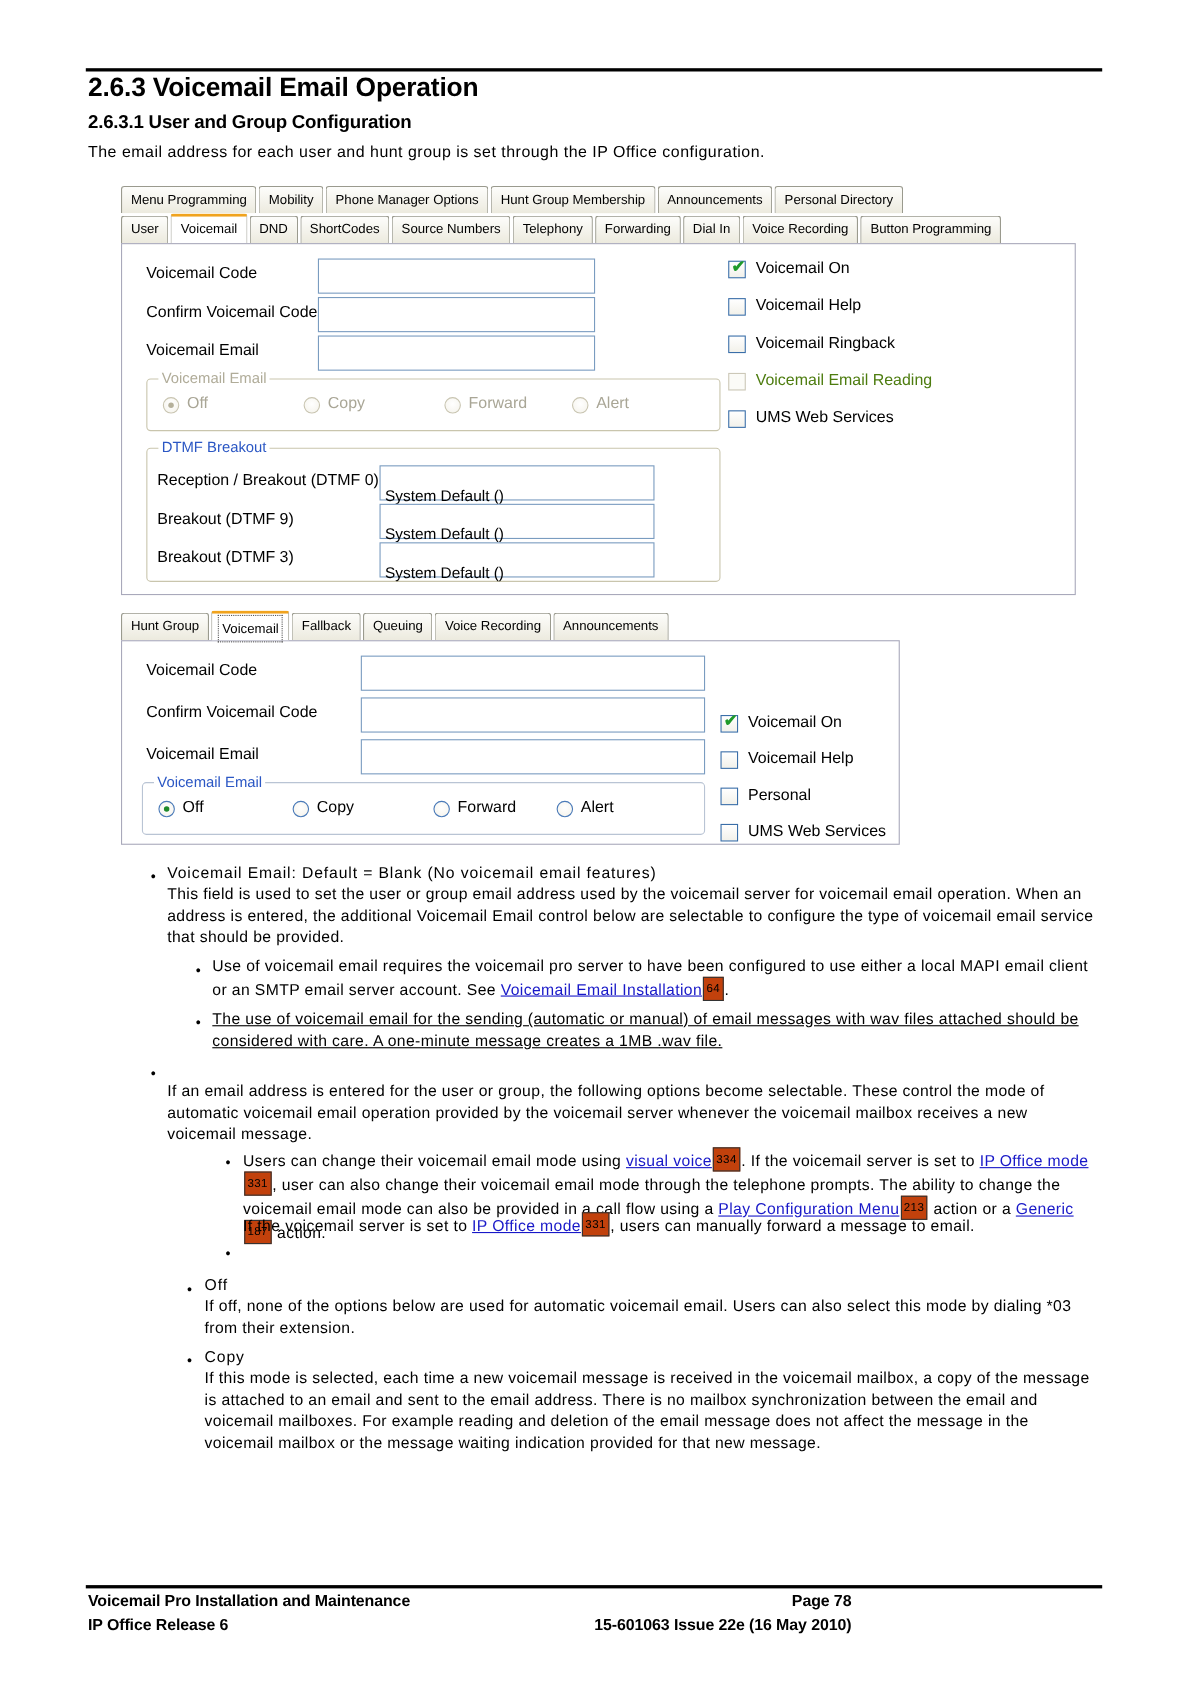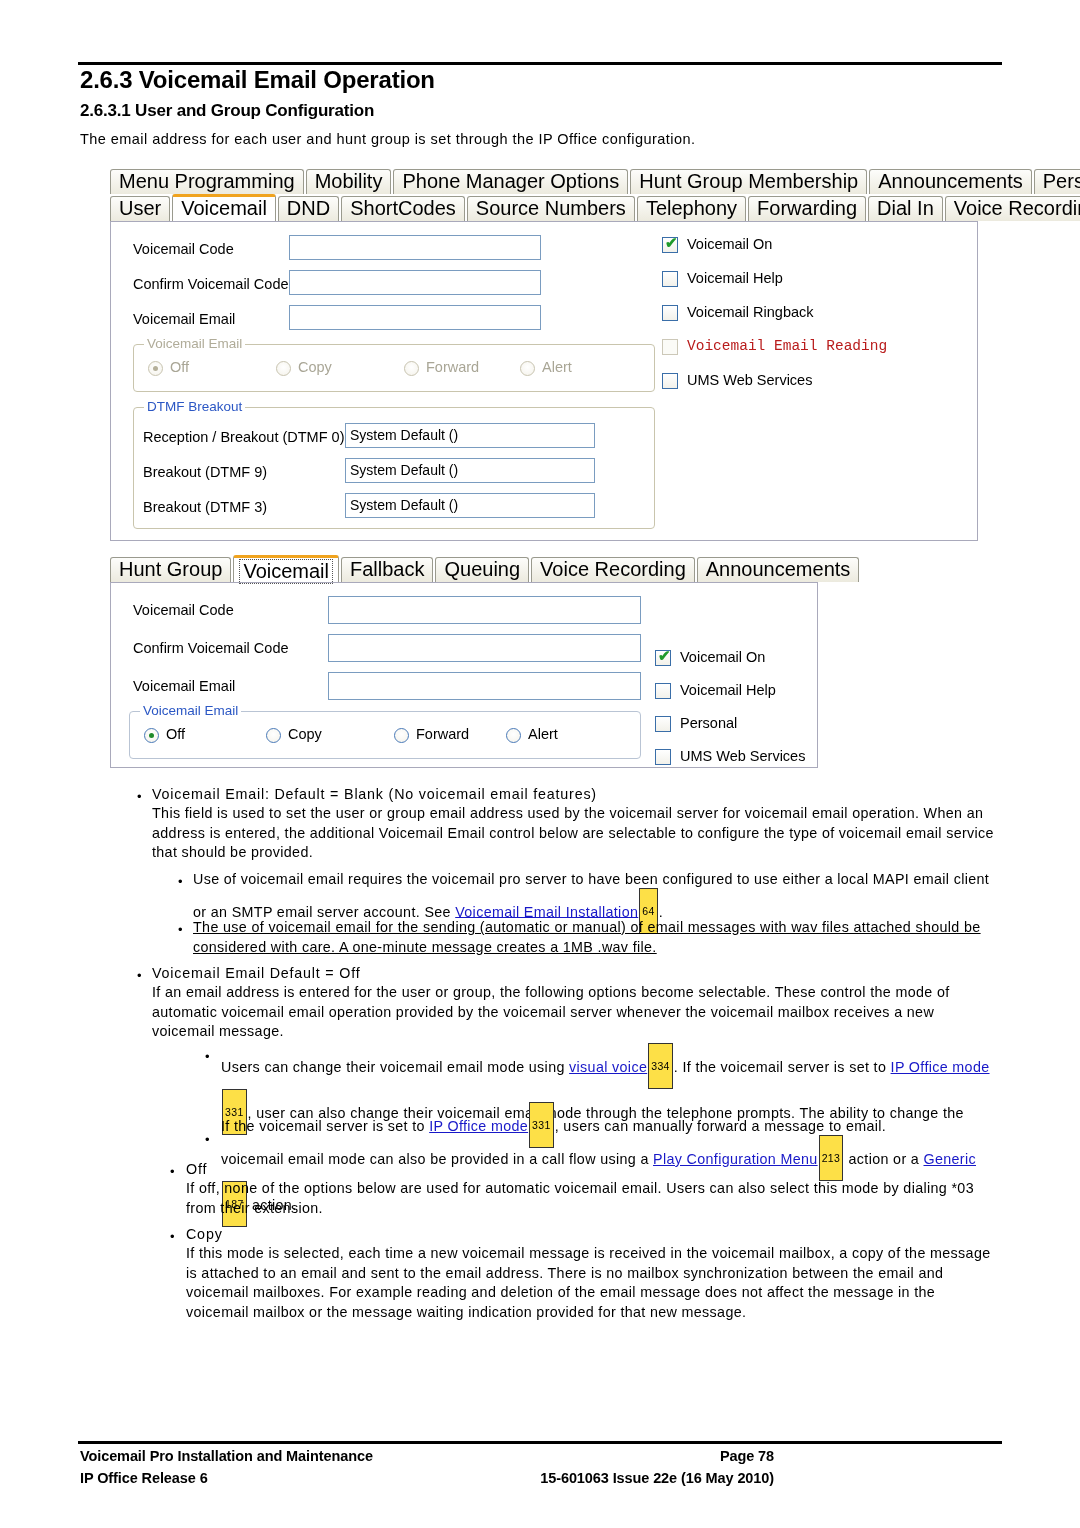--- a/index.html
+++ b/index.html
@@ -61,21 +61,21 @@
     position: absolute;
     display: flex;
     align-items: flex-end;
     height: 26px;
   }
   .tab {
     box-sizing: border-box;
     height: 25px;
     line-height: 23px;
     padding: 0 8px;
-    font-size: 20px;
+    font-size: 12px;
     background: linear-gradient(#fdfdfb, #eceade);
     border: 1px solid #9a9a8e;
     border-bottom: none;
     border-radius: 3px 3px 0 0;
     margin-right: 2px;
     white-space: nowrap;
     color: #000;
     margin-top: 17px;
   }
   .tab.sel {
@@ -110,21 +110,21 @@
     color: #000;
   }
 
   .tbox {
     position: absolute;
     box-sizing: border-box;
     background: #ffffff;
     border: 1px solid #7a9cc0;
     font-size: 14px;
     line-height: 22px;
-    padding: 0 4px;
+    padding: 15px 4px;
     color: #000;
   }
 
   .group {
     position: absolute;
     box-sizing: border-box;
     border: 1px solid #c9c5ad;
     border-radius: 4px;
   }
   .group.en { border-color: #b9c4d4; }
@@ -185,21 +185,21 @@
     display: none;
     line-height: 16px;
   }
   .cbox.on .tick { display: block; }
   .clabel {
     position: absolute;
     font-size: 14.5px;
     white-space: nowrap;
     color: #000;
   }
-  .clabel.dis { color: #b91c1c; font-family: Liberation Mono, monospace; }
+  .clabel.dis { color: #4d7c0f; }
 
   
   .btext {
     position: absolute;
     font-size: 14.3px;
     line-height: 19.5px;
     letter-spacing: 0.35px;
     color: #000;
   }
   .bullet {
@@ -210,26 +210,26 @@
   }
   a.lnk {
     color: #1818c8;
     text-decoration: underline;
   }
   .pref {
     display: inline-block;
     border: 1px solid #333;
     font-size: 10.5px;
     line-height: 12px;
-    padding: 16px 2px;
+    padding: 4px 2px;
     margin: 0 1px;
     position: relative;
     top: -2px;
     vertical-align: middle;
-    background: #fde047;
+    background: #c2410c;
   }
 
   
   .foot-rule {
     position: absolute;
     left: 78px; top: 1441px;
     width: 924px; height: 3px;
     background: #000;
   }
   .foot {
@@ -388,21 +388,20 @@
 
   <div class="bullet" style="left:178px; top:872px;">•</div>
   <div class="btext" style="left:193px; top:870px; width:800px;">
     <span>Use of voicemail email requires the voicemail pro server to have been configured to use either a local MAPI email client or an SMTP email server account. See </span><a class="lnk" href="#">Voicemail Email Installation</a><span class="pref">64</span><span>.</span>
   </div>
 
   <div class="bullet" style="left:178px; top:920px;">•</div>
   <div class="btext" style="left:193px; top:918px; width:800px;text-decoration:underline;">The use of voicemail email for the sending (automatic or manual) of email messages with wav files attached should be considered with care. A one-minute message creates a 1MB .wav file.</div>
 
   <div class="bullet" style="left:137px; top:966px;">•</div>
-  <div class="btext" style="left:152px; top:964px; width:848px; letter-spacing:0.8px;">Voicemail Email Default = Off</div>
   <div class="btext" style="left:152px; top:983px; width:848px;">If an email address is entered for the user or group, the following options become selectable. These control the mode of automatic voicemail email operation provided by the voicemail server whenever the voicemail mailbox receives a new voicemail message.</div>
 
   <div class="bullet" style="left:205px; top:1047px;">•</div>
   <div class="btext" style="left:221px; top:1045px; width:772px;">
     <span>Users can change their voicemail email mode using </span><a class="lnk" href="#">visual voice</a><span class="pref">334</span><span>. If the voicemail server is set to </span><a class="lnk" href="#">IP Office mode</a><span class="pref">331</span><span>, user can also change their voicemail email mode through the telephone prompts. The ability to change the voicemail email mode can also be provided in a call flow using a </span><a class="lnk" href="#">Play Configuration Menu</a><span class="pref">213</span><span> action or a </span><a class="lnk" href="#">Generic</a><span class="pref">187</span><span> action.</span>
   </div>
 
   <div class="bullet" style="left:205px; top:1130px;">•</div>
   <div class="btext" style="left:221px; top:1104px; width:772px;">
     <span>If the voicemail server is set to </span><a class="lnk" href="#">IP Office mode</a><span class="pref">331</span><span>, users can manually forward a message to email.</span>

